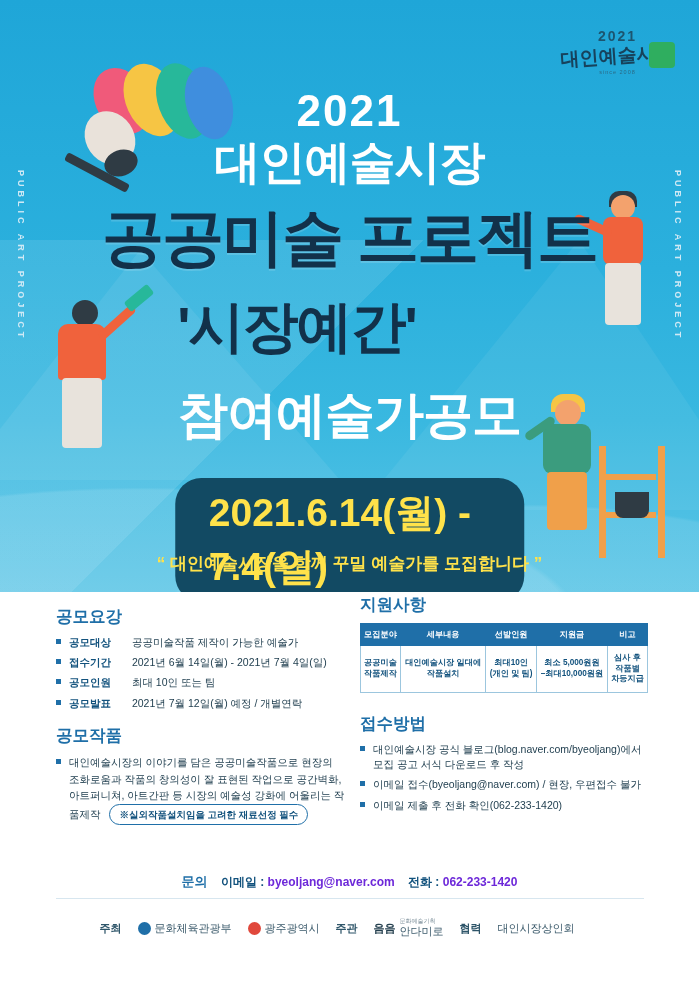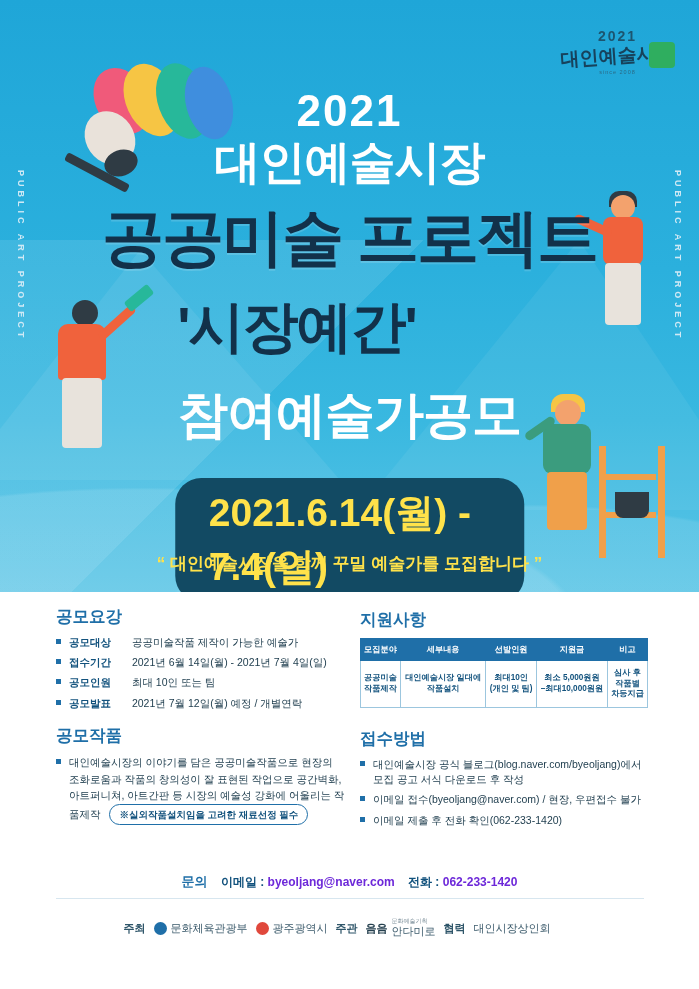--- a/index.html
+++ b/index.html
@@ -131,21 +131,21 @@
 
   
   .bottom{
     position:absolute;left:0;top:592px;width:699px;height:397px;
     background:#ffffff;
   }
   .sec-title{
     color:#1f6fa8;font-size:16.5px;font-weight:bold;margin:0 0 7px 0;
   }
   .col-left{position:absolute;left:56px;top:14px;width:290px;}
-  .col-right{position:absolute;left:360px;top:17px;width:288px;}
+  .col-right{position:absolute;left:360px;top:2px;width:288px;}
   .bullets{margin:0;padding:0;list-style:none;}
   .bullets li{
     position:relative;padding-left:13px;margin-bottom:5px;
     font-size:10.5px;color:#1b3a4b;line-height:1.45;
   }
   .bullets li:before{
     content:"";position:absolute;left:0;top:4px;width:5px;height:5px;background:#1f6fa8;
   }
   .lbl{display:inline-block;min-width:60px;font-weight:bold;color:#12527d;}
 
@@ -177,21 +177,21 @@
   }
   .contact .q{color:#1f6fa8;margin-right:10px;font-size:13px;}
   .contact .k{color:#12527d;}
   .contact .v{color:#6d28d9;font-weight:bold;}
   .divider{
     position:absolute;left:56px;top:306px;width:588px;height:1px;background:#d7e6ef;
   }
   
   .footer{
     position:absolute;left:0;top:326px;width:674px;
-    display:flex;align-items:center;justify-content:center;gap:8px;
+    display:flex;align-items:center;justify-content:center;gap:16px;
     font-size:11px;color:#3b5a6b;
   }
   .footer .role{font-weight:bold;color:#2e5569;}
   .f-logo{display:flex;align-items:center;gap:4px;}
   .dot-red{width:13px;height:13px;border-radius:50%;background:#e0483c;display:inline-block;}
   .dot-blue{width:13px;height:13px;border-radius:50%;background:#1f6fa8;display:inline-block;}
   .mark{font-weight:bold;color:#25404f;font-size:11px;}
   .mark-sub{font-size:6px;color:#7b8e99;display:block;line-height:1;}
 </style>
 </head>

